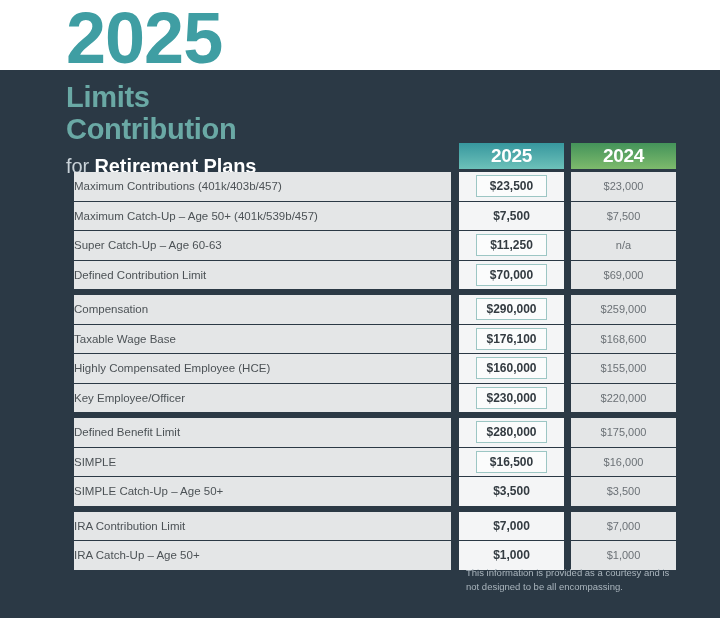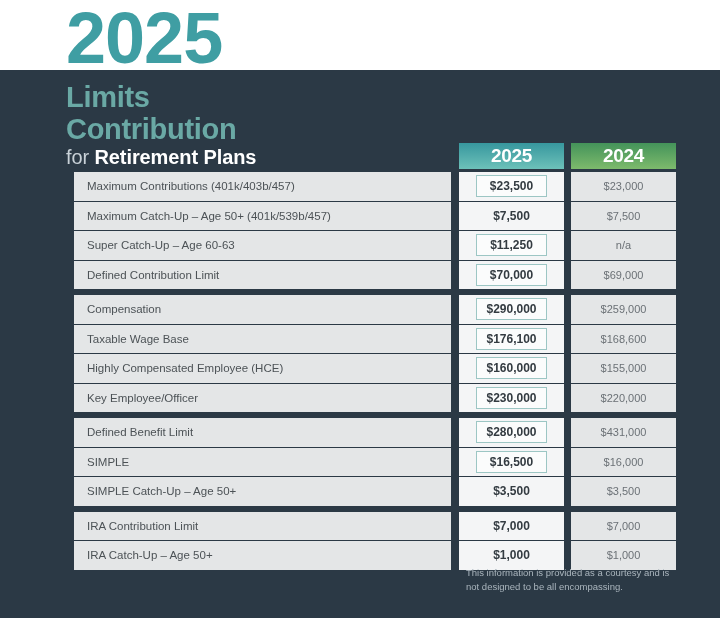--- a/index.html
+++ b/index.html
@@ -51,20 +51,21 @@
     top: 82px;
   }
   .heading-main {
     font-size: 29px;
     font-weight: bold;
     line-height: 1.1;
     color: #6aa9a5;
     letter-spacing: -0.3px;
   }
   .heading-sub {
+    margin-top: 9px;
     font-size: 20px;
     line-height: 1.1;
     color: #c9d2d8;
     font-weight: normal;
     letter-spacing: -0.1px;
   }
   .heading-sub b {
     color: #ffffff;
     font-weight: bold;
   }
@@ -84,21 +85,20 @@
   }
   .row + .row { margin-top: 1px; }
 
   .group + .group { margin-top: 6px; }
 
   .c-label {
     flex: 0 0 377px;
     background: #e4e6e7;
     display: flex;
     align-items: center;
-    padding-left: 13px;
     box-sizing: border-box;
     font-size: 11.5px;
     color: #4c5256;
   }
   .c-2025 {
     flex: 0 0 105px;
     margin-left: 8px;
     background: #f4f5f6;
     display: flex;
     align-items: center;
@@ -262,21 +262,21 @@
             </div>
             <div class="c-2024">$220,000</div>
           </div>
         </div>
         <div class="group">
           <div class="row">
             <div class="c-label">Defined Benefit Limit</div>
             <div class="c-2025">
               <div class="val boxed">$280,000</div>
             </div>
-            <div class="c-2024">$431,000</div>
+            <div class="c-2024">$175,000</div>
           </div>
           <div class="row">
             <div class="c-label">SIMPLE</div>
             <div class="c-2025">
               <div class="val boxed">$16,500</div>
             </div>
             <div class="c-2024">$16,000</div>
           </div>
           <div class="row">
             <div class="c-label">SIMPLE Catch-Up – Age 50+</div>

